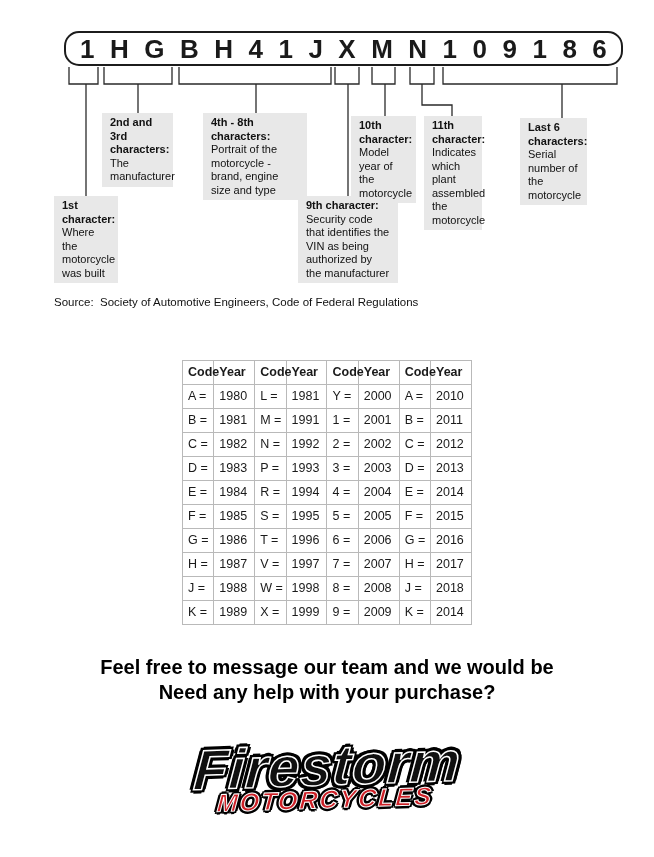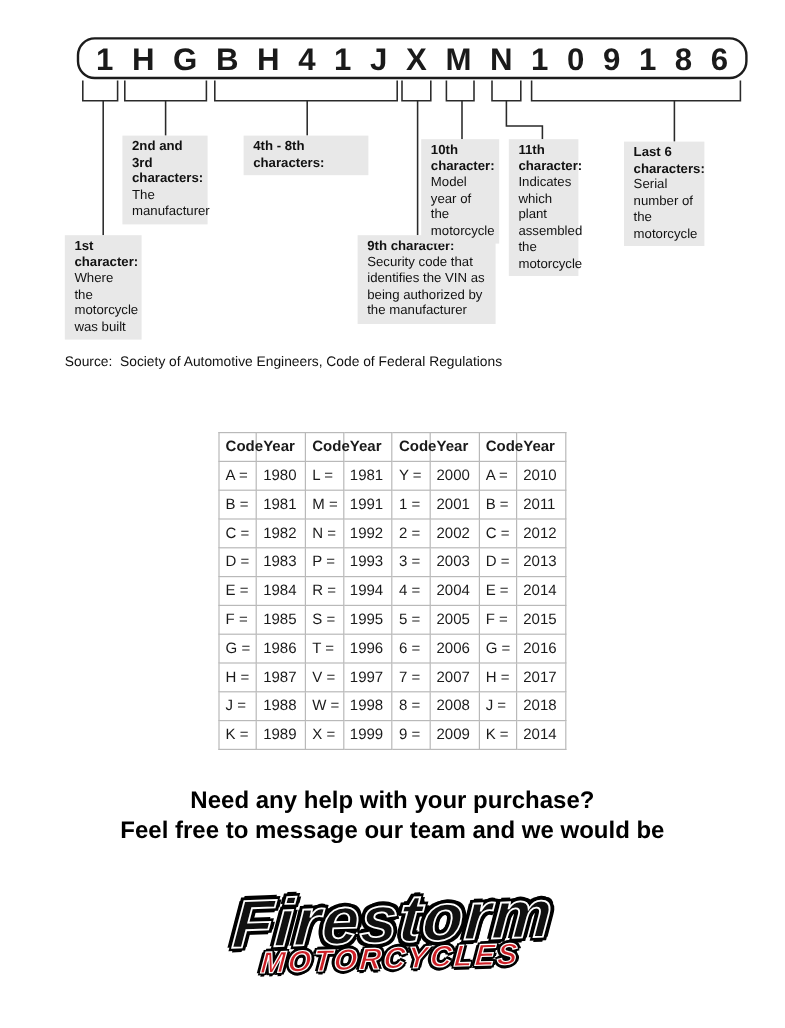--- a/index.html
+++ b/index.html
@@ -124,23 +124,24 @@
     <div class="callout-body">Where the motorcycle was built</div>
   </div>
 
   <div class="callout" style="left:102px;top:113px;width:71px">
     <div class="callout-title">2nd and 3rd characters:</div>
     <div class="callout-body">The manufacturer</div>
   </div>
 
   <div class="callout" style="left:203px;top:113px;width:104px">
     <div class="callout-title">4th - 8th characters:</div>
-  </div>
-
-  <div class="callout" style="left:298px;top:196px;width:115px">
+    <div class="callout-body">Portrait of the motorcycle - brand, engine size and type</div>
+  </div>
+
+  <div class="callout" style="left:298px;top:196px;width:100px">
     <div class="callout-title">9th character:</div>
     <div class="callout-body">Security code that identifies the VIN as being authorized by the manufacturer</div>
   </div>
 
   <div class="callout" style="left:351px;top:116px;width:65px">
     <div class="callout-title">10th character:</div>
     <div class="callout-body">Model year of the motorcycle</div>
   </div>
 
   <div class="callout" style="left:424px;top:116px;width:58px">
@@ -269,22 +270,22 @@
           <td class="col-code">9 =</td>
           <td class="col-year">2009</td>
           <td class="col-code">K =</td>
           <td class="col-year">2014</td>
         </tr>
       </tbody>
   </table>
 </div>
 
 <div class="help">
+  <div>Feel free to message our team and we would be</div>
   <div>Need any help with your purchase?</div>
-  <div>Feel free to message our team and we would be</div>
 </div>
 
 <div class="logo">
   <div class="logo-inner">
     <div class="logo-brand">Firestorm</div>
     <div class="logo-sub">MOTORCYCLES</div>
   </div>
 </div>
 
 </body></html>

